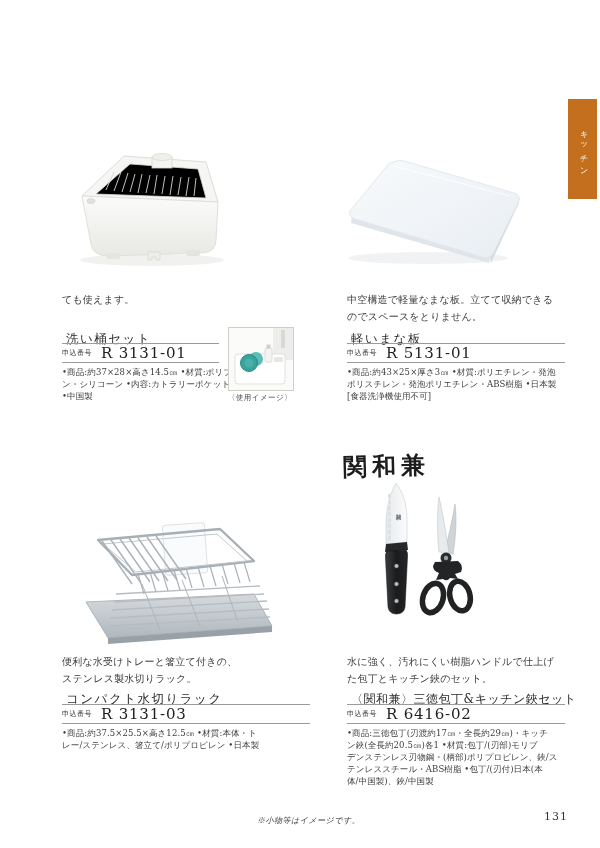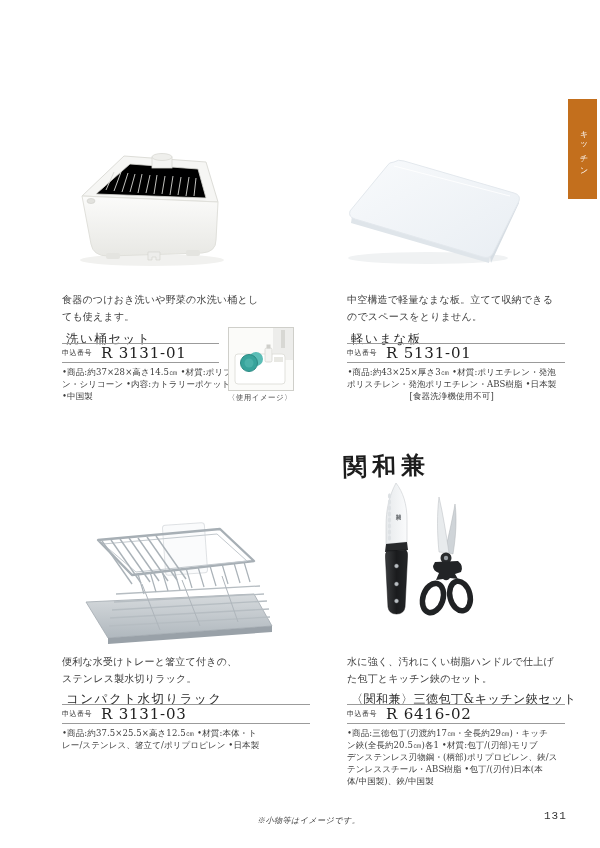--- a/index.html
+++ b/index.html
@@ -15,21 +15,21 @@
   .code{font-size:15px;letter-spacing:0.8px;color:#1f1f1f;white-space:nowrap;}
   .details{position:absolute;font-size:8.5px;line-height:12px;color:#3c3c3c;letter-spacing:0.1px;white-space:nowrap;}
   .inset{position:absolute;left:228px;top:327px;width:64px;height:62px;border:1px solid #cfcfca;background:#fdfdfc;}
   .inset-caption{position:absolute;left:214px;top:393px;width:92px;text-align:center;font-size:7.5px;color:#4a4a4a;letter-spacing:0.5px;}
   .brand{position:absolute;left:343px;top:450px;font-size:24px;font-weight:bold;letter-spacing:5px;
          color:#1c1c1c;transform:rotate(-1.5deg);}
   .side-tab{position:absolute;left:568px;top:99px;width:29px;height:100px;background:#c36f1d;
             display:flex;align-items:center;justify-content:center;}
   .side-tab span{writing-mode:vertical-rl;font-size:8px;letter-spacing:3px;color:#ffffff;}
   .footer-note{position:absolute;left:257px;top:815px;font-size:8px;color:#3f3f3f;letter-spacing:0.5px;font-style:italic;}
-  .page-number{position:absolute;left:544px;top:810px;font-size:11px;color:#333;letter-spacing:1px;font-family:Liberation Mono, monospace;}
+  .page-number{position:absolute;left:544px;top:810px;font-size:11px;color:#333;letter-spacing:1px;}
 </style>
 </head>
 <body>
 
 <div class="page">
 
   <div class="side-tab">
     <span>キッチン</span>
   </div>
 
@@ -65,21 +65,20 @@
 
     <path d="M16,58 L152,64 L150,102 Q150,114 136,115 L42,118 Q27,118 25,106 Z" fill="url(#basinGrad)" stroke="#e0e0db" stroke-width="1" stroke-linejoin="round"></path>
     <ellipse cx="25" cy="63" rx="4" ry="2.5" fill="#e2e2de" stroke="#d0d0cb" stroke-width="0.7"></ellipse>
 
     <rect x="40" y="115" width="14" height="6" rx="2" fill="#e4e4e0"></rect>
     <rect x="120" y="112" width="14" height="6" rx="2" fill="#e4e4e0"></rect>
     <path d="M82,114 h12 v8 h-4 v-3 h-4 v3 h-4 Z" fill="#ededeb" stroke="#d5d5d0" stroke-width="0.7"></path>
   </svg>
 
   <div class="desc" style="left:62px;top:291px;">
-    <div>食器のつけおき洗いや野菜の水洗い桶とし</div>
     <div>ても使えます。</div>
   </div>
   <h3 class="title" style="left:62px;top:327px;">洗い桶セット</h3>
   <div class="code-row" style="left:62px;top:343px;width:157px;">
     <span class="order-label">申込番号</span>
     <span class="code">R 3131-01</span>
   </div>
   <div class="details" style="left:62px;top:366px;">
     <div>•商品:約37×28×高さ14.5㎝ •材質:ポリプロピレ</div>
     <div>ン・シリコーン •内容:カトラリーポケット・水はけ付</div>
@@ -118,21 +117,21 @@
 
   <div class="desc" style="left:347px;top:291px;">
     <div>中空構造で軽量なまな板。立てて収納できる</div>
     <div>のでスペースをとりません。</div>
   </div>
   <h3 class="title" style="left:347px;top:327px;">軽いまな板</h3>
   <div class="code-row" style="left:347px;top:343px;width:218px;">
     <span class="order-label">申込番号</span>
     <span class="code">R 5131-01</span>
   </div>
-  <div class="details" style="left:347px;top:366px;text-align:center;">
+  <div class="details" style="left:347px;top:366px;">
     <div>•商品:約43×25×厚さ3㎝ •材質:ポリエチレン・発泡</div>
     <div>ポリスチレン・発泡ポリエチレン・ABS樹脂 •日本製</div>
     <div>[食器洗浄機使用不可]</div>
   </div>
 
   <svg class="abs" style="left:72px;top:498px;" width="205" height="152" viewBox="0 0 205 152">
     <defs>
       <linearGradient id="trayGrad" x1="0" y1="0" x2="0" y2="1">
         <stop offset="0" stop-color="#d6dadd"></stop>
           <stop offset="1" stop-color="#b0b8be"></stop>

